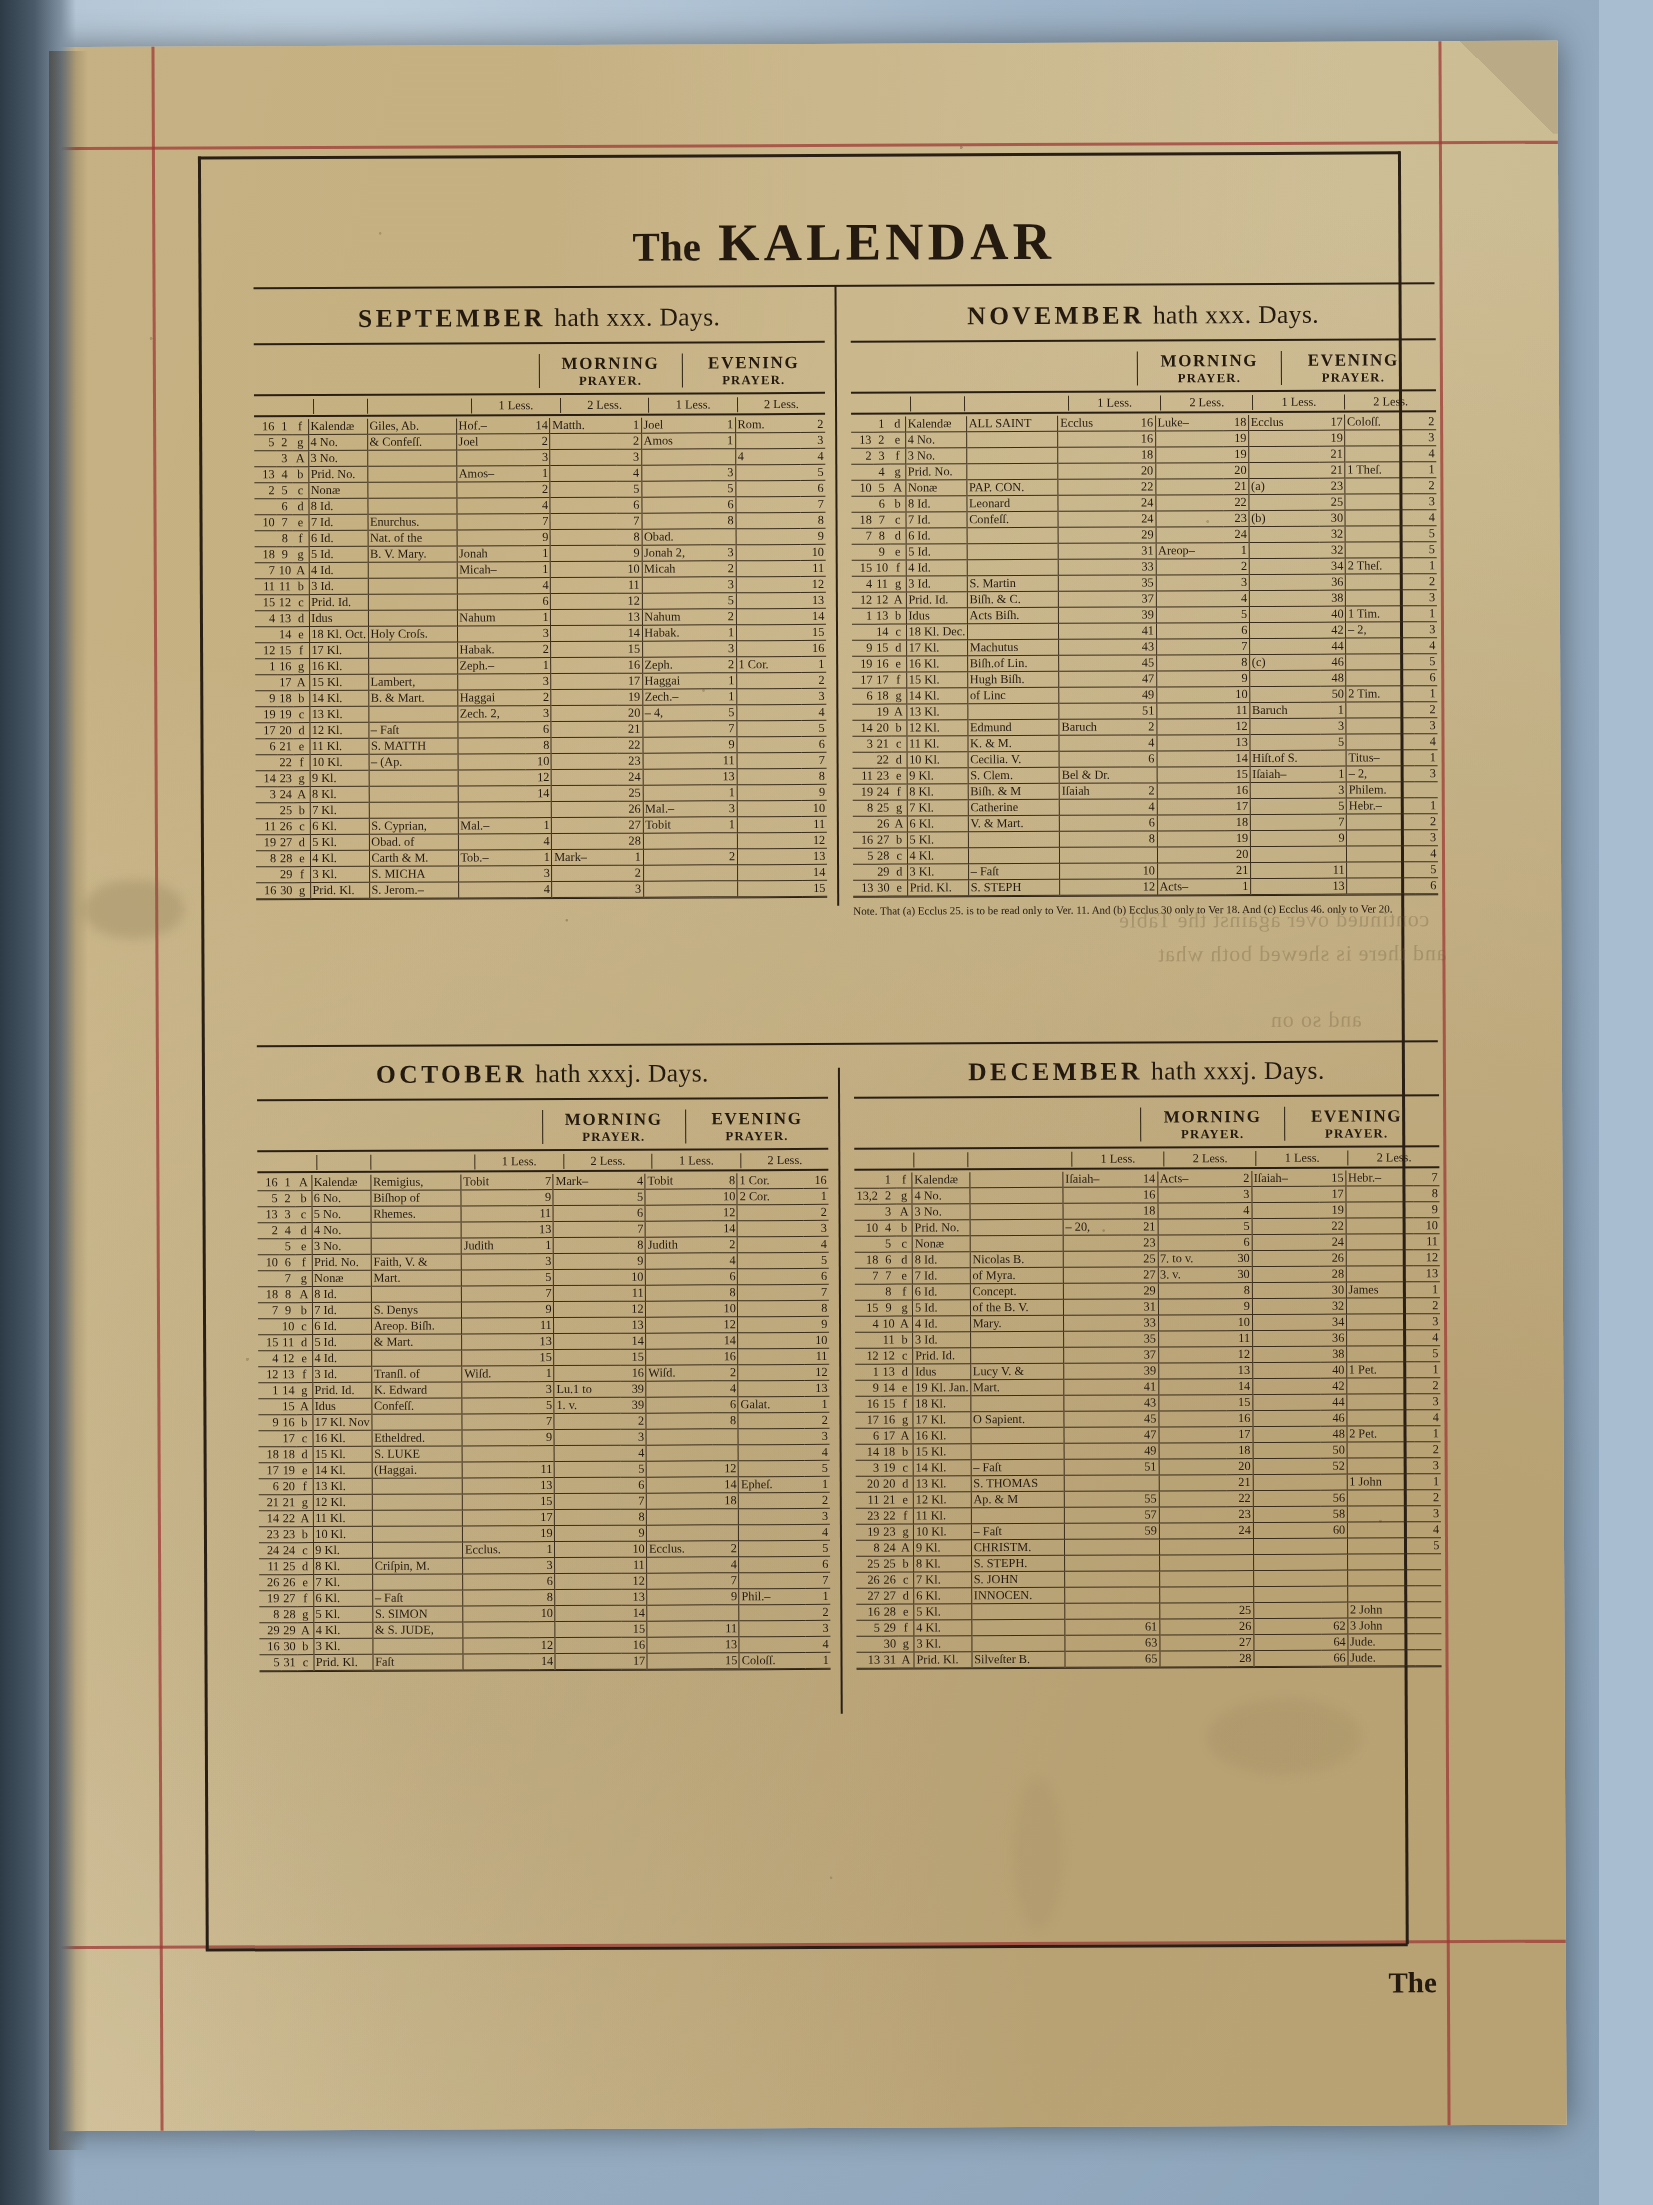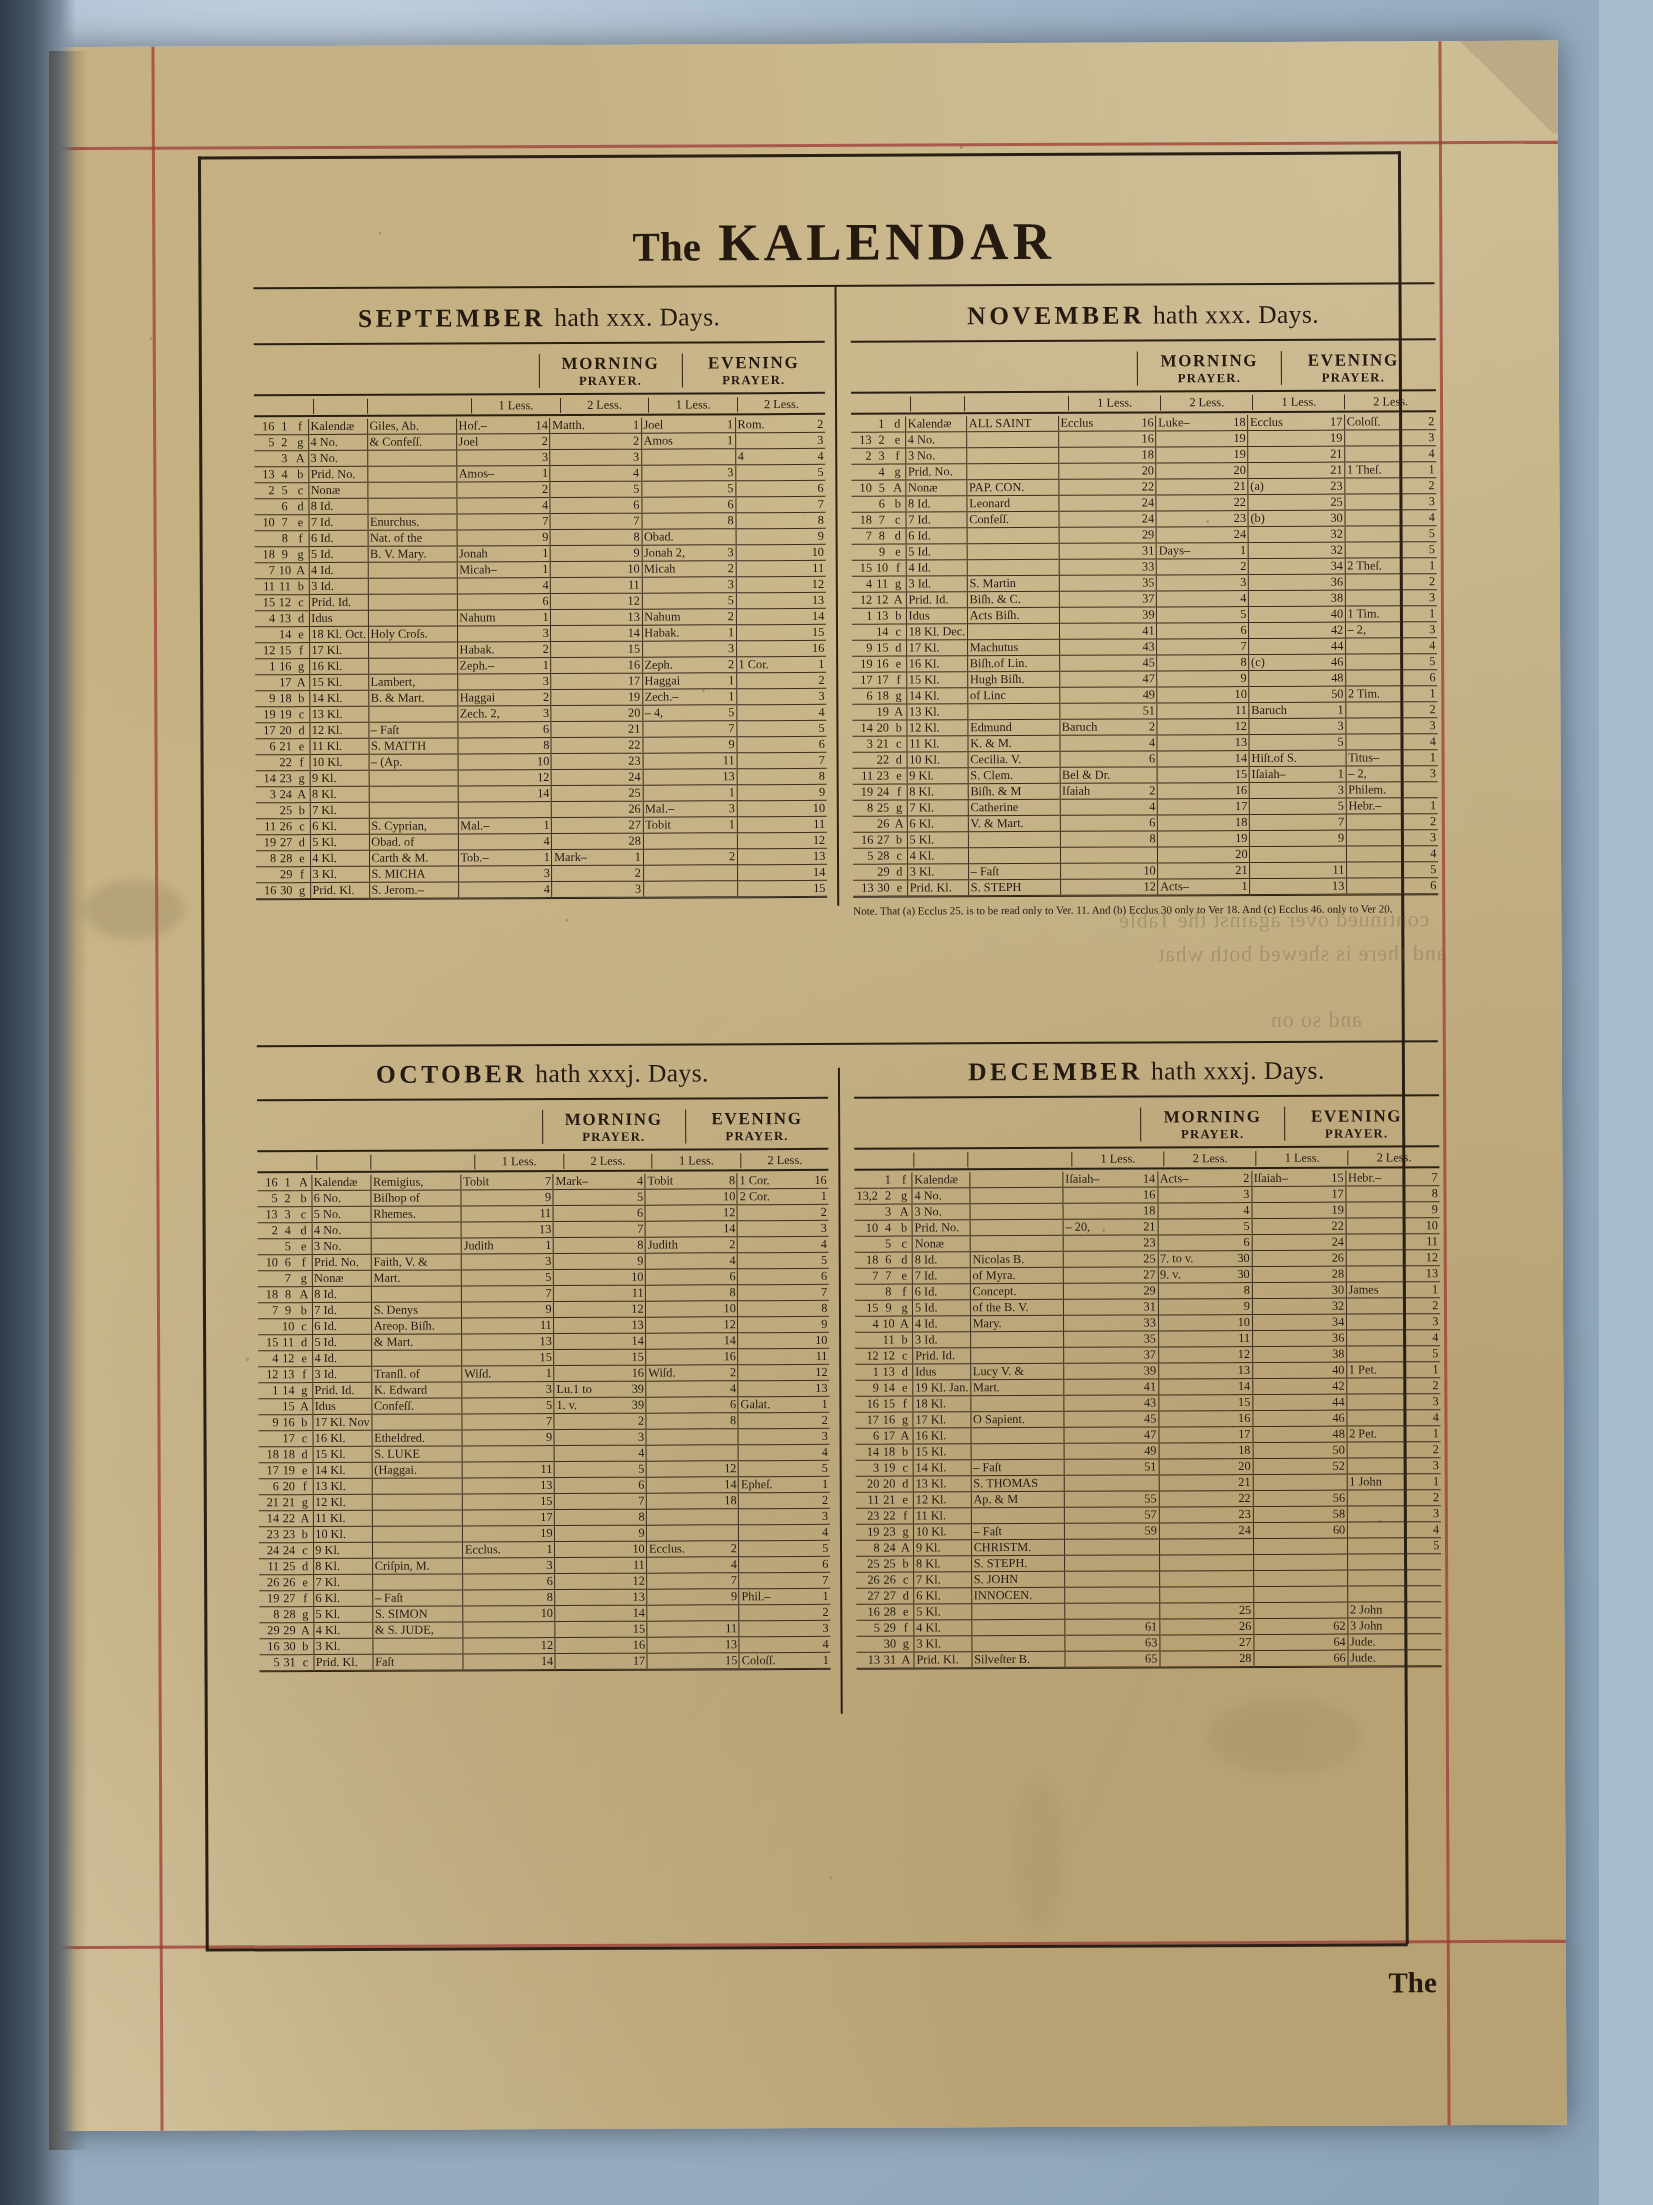--- a/index.html
+++ b/index.html
@@ -771,21 +771,21 @@
                 <td class="c-n nb">5</td>
               </tr>
               <tr style="border-bottom:0.8px solid #3a2c1c;">
                 <td class="c-gold nb"></td>
                 <td class="c-let nb">9</td>
                 <td class="c-let">e</td>
                 <td class="c-kal">5 Id.</td>
                 <td class="c-name"></td>
                 <td class="c-l nb"></td>
                 <td class="c-n">31</td>
-                <td class="c-l nb">Days–</td>
+                <td class="c-l nb">Areop–</td>
                 <td class="c-n">1</td>
                 <td class="c-l nb"></td>
                 <td class="c-n">32</td>
                 <td class="c-l nb"></td>
                 <td class="c-n nb">5</td>
               </tr>
               <tr style="border-bottom:0.8px solid #3a2c1c;">
                 <td class="c-gold nb">15</td>
                 <td class="c-let nb">10</td>
                 <td class="c-let">f</td>
@@ -1719,21 +1719,21 @@
                 <td class="c-n nb">12</td>
               </tr>
               <tr style="border-bottom:0.8px solid #3a2c1c;">
                 <td class="c-gold nb">7</td>
                 <td class="c-let nb">7</td>
                 <td class="c-let">e</td>
                 <td class="c-kal">7 Id.</td>
                 <td class="c-name">of Myra.</td>
                 <td class="c-l nb"></td>
                 <td class="c-n">27</td>
-                <td class="c-l nb">9. v.</td>
+                <td class="c-l nb">3. v.</td>
                 <td class="c-n">30</td>
                 <td class="c-l nb"></td>
                 <td class="c-n">28</td>
                 <td class="c-l nb"></td>
                 <td class="c-n nb">13</td>
               </tr>
               <tr style="border-bottom:0.8px solid #3a2c1c;">
                 <td class="c-gold nb"></td>
                 <td class="c-let nb">8</td>
                 <td class="c-let">f</td>

